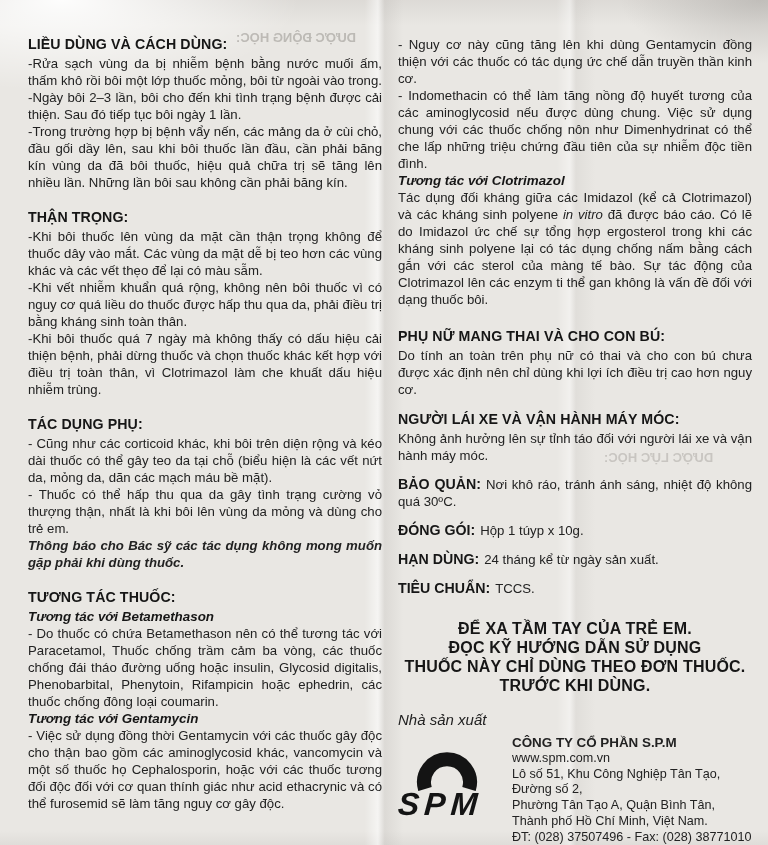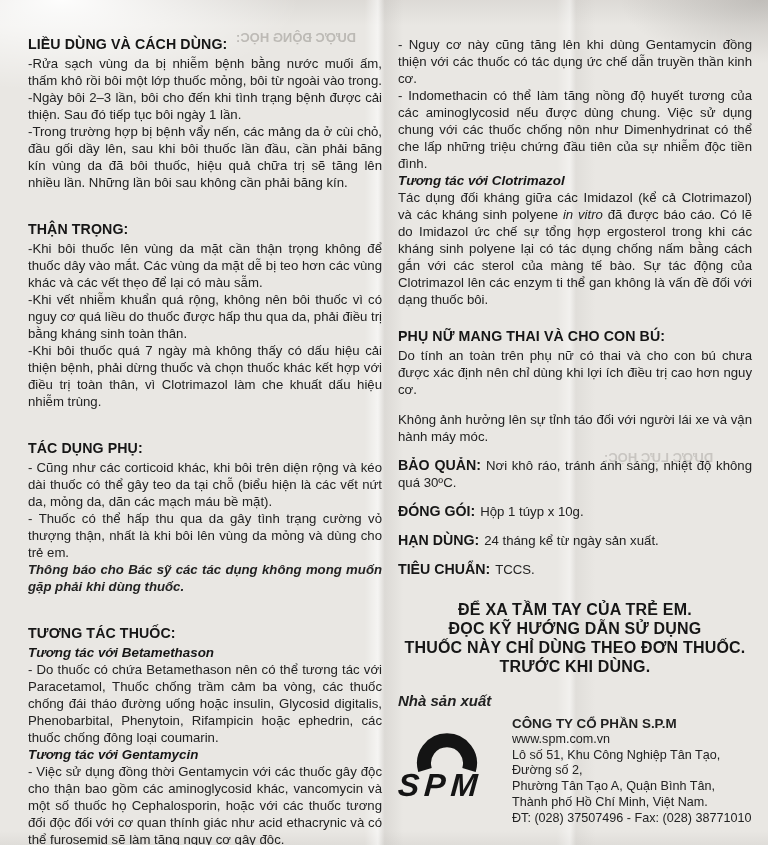--- a/index.html
+++ b/index.html
@@ -12,31 +12,31 @@
       radial-gradient(ellipse 340px 130px at 8% 0%, rgba(255,255,255,.95) 0%, rgba(255,255,255,0) 70%),
       radial-gradient(ellipse 200px 90px at 99% 0%, rgba(170,167,163,.55) 0%, rgba(170,167,163,0) 70%),
       linear-gradient(90deg, rgba(0,0,0,0) 47.5%, rgba(255,255,255,.55) 49.2%, rgba(186,183,179,.28) 50.1%, rgba(0,0,0,0) 52.5%),
       linear-gradient(90deg, rgba(0,0,0,0) 72.5%, rgba(255,255,255,.4) 74.2%, rgba(193,190,186,.22) 75%, rgba(0,0,0,0) 77.5%),
       linear-gradient(180deg, rgba(206,203,199,.45) 0px, rgba(206,203,199,0) 26px),
       linear-gradient(0deg, rgba(205,202,198,.35) 0px, rgba(205,202,198,0) 14px);
   }
   .col{position:absolute;top:36px;font-size:13.2px;line-height:17px;text-align:justify;}
   .col-left{left:28px;width:354px;}
   .col-right{left:398px;width:354px;}
-  .sec+.sec{margin-top:30px;}
+  .sec+.sec{margin-top:18px;}
   h2{font-size:14.2px;margin:0 0 2px 0;letter-spacing:.1px;color:#161616;}
   h3{font-size:13.4px;font-style:italic;font-weight:bold;margin:0;color:#161616;}
   p{margin:0;}
   .note{font-weight:bold;font-style:italic;}
   .gap-lg{margin-top:20px;}
   .gap-md{margin-top:13px;}
   .inline-row{margin-top:12px;}
   .inline-row b{font-size:14.2px;margin-right:5px;color:#161616;}
   .warning{margin-top:22px;text-align:center;font-weight:bold;font-size:16px;line-height:19px;letter-spacing:.2px;color:#161616;}
-  .mfg-label{margin-top:16px;font-style:italic;font-size:15px;text-align:left;font-weight:bold;}
+  .mfg-label{margin-top:16px;font-style:italic;font-size:15px;text-align:left;}
   .mfg-row{display:flex;margin-top:5px;align-items:flex-start;}
   .logo{width:112px;flex:0 0 auto;padding-top:10px;}
   .logo-text{font-weight:bold;font-style:italic;font-size:32px;line-height:30px;letter-spacing:5px;color:#141414;transform:skewX(-4deg);margin-top:-2px;}
   .mfg-info{font-size:12.6px;line-height:15.8px;text-align:left;padding-left:2px;padding-top:2px;}
   .mfg-info .company{font-weight:bold;font-size:13.4px;}
   .bleed{position:absolute;transform:scaleX(-1);color:#aeaba6;font-weight:bold;filter:blur(.4px);white-space:nowrap;}
   .bleed-top{left:236px;top:30px;font-size:13px;opacity:.75;}
   .bleed-mid{left:604px;top:450px;font-size:13px;opacity:.55;}
 </style>
 </head>
@@ -84,20 +84,21 @@
 
     <h3>Tương tác với Clotrimazol</h3>
     <p><span>Tác dụng đối kháng giữa các Imidazol (kể cả Clotrimazol) và các kháng sinh polyene </span><i>in vitro</i><span> đã được báo cáo. Có lẽ do Imidazol ức chế sự tổng hợp ergosterol trong khi các kháng sinh polyene lại có tác dụng chống nấm bằng cách gắn với các sterol của màng tế bào. Sự tác động của Clotrimazol lên các enzym ti thể gan không là vấn đề đối với dạng thuốc bôi.</span></p>
 
     <section class="gap-lg">
       <h2>PHỤ NỮ MANG THAI VÀ CHO CON BÚ:</h2>
       <p>Do tính an toàn trên phụ nữ có thai và cho con bú chưa được xác định nên chỉ dùng khi lợi ích điều trị cao hơn nguy cơ.</p>
     </section>
 
     <section class="gap-md">
+      <h2>NGƯỜI LÁI XE VÀ VẬN HÀNH MÁY MÓC:</h2>
       <p>Không ảnh hưởng lên sự tỉnh táo đối với người lái xe và vận hành máy móc.</p>
     </section>
 
     <p class="inline-row"><b>BẢO QUẢN:</b><span>Nơi khô ráo, tránh ánh sáng, nhiệt độ không quá 30ºC.</span></p>
     <p class="inline-row"><b>ĐÓNG GÓI:</b><span>Hộp 1 túyp x 10g.</span></p>
     <p class="inline-row"><b>HẠN DÙNG:</b><span>24 tháng kể từ ngày sản xuất.</span></p>
     <p class="inline-row"><b>TIÊU CHUẨN:</b><span>TCCS.</span></p>
 
     <div class="warning">
       <div>ĐỂ XA TẦM TAY CỦA TRẺ EM.</div>

